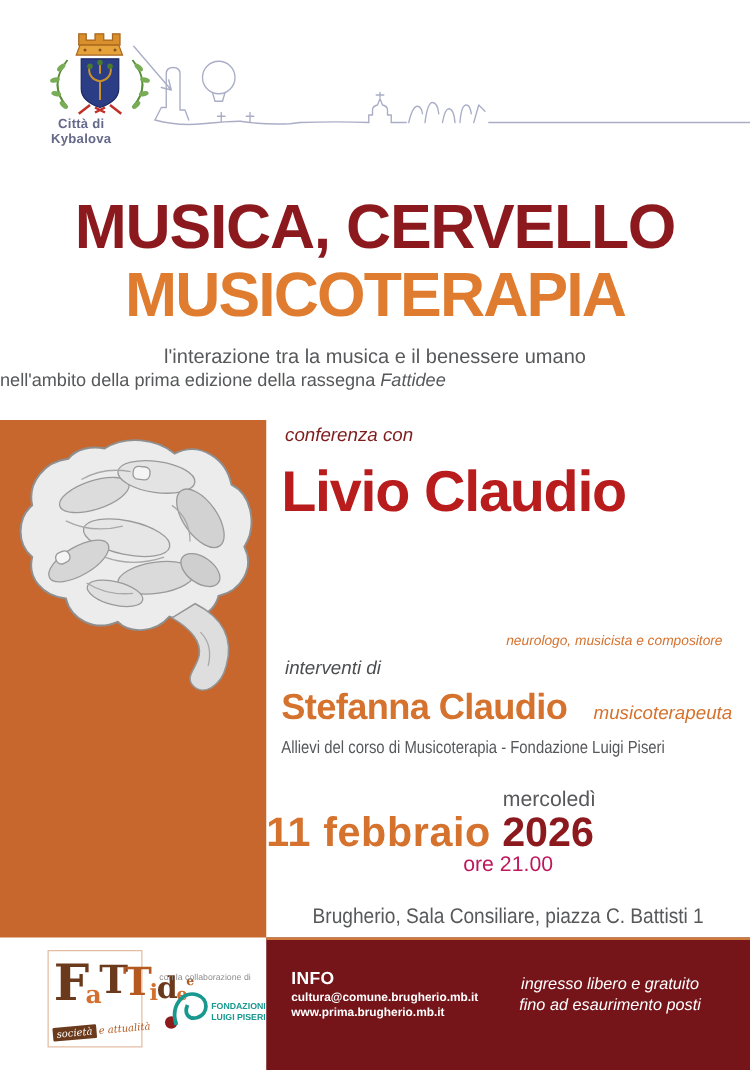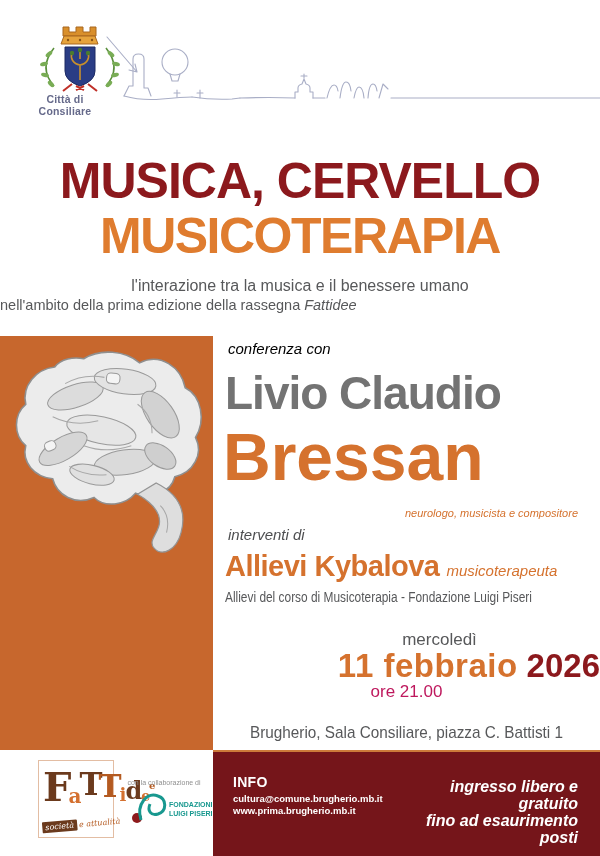--- a/index.html
+++ b/index.html
@@ -28,36 +28,36 @@
   }
   .sub1{left:0;top:277px;width:600px;text-align:center;font-size:16px;color:#57585a;}
   .sub2{left:0;top:297px;width:600px;text-align:left;font-size:14.5px;color:#57585a;}
   .sub2 .em{font-style:italic;margin-left:4px;}
 
   
   .panel{left:0;top:336px;width:213px;height:414px;background:#c7672d;}
   .brain{position:absolute;left:3px;top:6px;}
 
   
-  .conf-intro{left:228px;top:340px;font-size:15px;font-style:italic;color:#000000;}
-  .speaker-first{left:225px;top:370px;font-size:46px;font-weight:700;letter-spacing:-1px;color:#737373;line-height:1;}
+  .conf-intro{left:228px;top:340px;font-size:15px;font-style:italic;color:#7f1d1d;}
+  .speaker-first{left:225px;top:370px;font-size:46px;font-weight:700;letter-spacing:-1px;color:#b91c1c;line-height:1;}
   .speaker-last{left:223px;top:424px;font-size:66px;font-weight:700;letter-spacing:0;color:#d5722e;line-height:1;}
   .speaker-role{right:22px;top:507px;font-size:11px;font-style:italic;color:#d5722e;}
   .interv-intro{left:228px;top:526px;font-size:15px;font-style:italic;color:#4d4e50;}
   .guest-line{left:225px;top:550px;white-space:nowrap;}
   .guest-name{font-size:29px;font-weight:700;letter-spacing:-.5px;color:#d5722e;}
-  .guest-role{font-size:15px;font-style:italic;color:#d5722e;margin-left:7px;}
+  .guest-role{font-size:15px;font-style:italic;color:#d5722e;margin-left:21px;}
   .participants{
     left:225px;top:589px;font-size:14px;color:#57585a;white-space:nowrap;
     transform:scaleX(.85);transform-origin:left center;letter-spacing:0;
   }
 
   
   .weekday{left:213px;top:630px;width:387px;text-align:center;font-size:17px;color:#57585a;padding-left:33px;}
-  .dateline{left:213px;top:649px;width:387px;text-align:right;font-size:33px;line-height:1;white-space:nowrap;}
+  .dateline{left:213px;top:649px;width:387px;text-align:left;font-size:33px;line-height:1;white-space:nowrap;}
   .date-day{color:#d5722e;font-weight:600;letter-spacing:.5px;}
   .date-year{color:#8c191d;font-weight:700;margin-left:9px;}
   .timeline{left:213px;top:682px;width:387px;text-align:center;font-size:17px;color:#be185d;}
   .venue{
     left:213px;top:723px;width:387px;text-align:center;font-size:17px;color:#57585a;
     white-space:nowrap;transform:scaleX(.9);transform-origin:center;
   }
 
   
   .fattidee-box{
@@ -81,22 +81,22 @@
   .collab-label{left:118px;top:779px;width:92px;text-align:center;font-size:7px;color:#8f8f8f;}
   .piseri{left:128px;top:789px;}
 
   .maroon{
     left:213px;top:750px;width:387px;height:119px;background:#75151a;
     border-top:2px solid #cd7a3a;box-sizing:border-box;color:#fff;
   }
   .info-label{position:absolute;left:20px;top:22px;font-size:14px;font-weight:bold;letter-spacing:.3px;}
   .info-email{position:absolute;left:20px;top:41px;font-size:9.5px;font-weight:bold;}
   .info-web{position:absolute;left:20px;top:53px;font-size:9.5px;font-weight:bold;}
-  .admission{position:absolute;left:185px;top:26px;width:180px;text-align:right;
-    font-size:16px;font-weight:bold;font-style:italic;line-height:17px;}
+  .admission{position:absolute;left:185px;top:26px;width:180px;text-align:center;
+    font-size:13px;font-weight:normal;font-style:italic;line-height:17px;}
 </style>
 </head>
 <body>
 
 <div class="poster">
 
   <svg class="abs coa" width="100" height="80" viewBox="0 0 100 80">
 
     <g>
       <path d="M33 22 v-9 h6 v5 h7 v-5 h7 v5 h7 v-5 h6 v9 z" fill="#d98f2b" stroke="#a8671f" stroke-width="1"></path>
@@ -126,21 +126,21 @@
       <path d="M50 66 v-15 m0 0 c-7 -1 -10 -7 -8 -12 m8 12 c7 -1 10 -7 8 -12 m-8 6 v-8" stroke="#c9902b" stroke-width="1.6" fill="none"></path>
       <circle cx="42" cy="39" r="2.2" fill="#4a7c2f"></circle>
       <circle cx="58" cy="39" r="2.2" fill="#4a7c2f"></circle>
       <circle cx="50" cy="36" r="2.2" fill="#4a7c2f"></circle>
     </g>
 
     <g stroke="#c03028" stroke-width="2" fill="none">
       <path d="M42 70 l-9 7 M58 70 l9 7 M46 72 l8 4 M54 72 l-8 4"></path>
     </g>
   </svg>
-  <div class="abs coa-caption">Città di Consiliare</div>
+  <div class="abs coa-caption">Città di Kybalova</div>
 
   <svg class="abs skyline" width="505" height="72" viewBox="0 0 505 72">
     <g stroke="#a9aec6" stroke-width="1.1" fill="none" stroke-linecap="round" stroke-linejoin="round">
 
       <path d="M12 4 L42 39 M42 39 l-8 -2 M42 39 l-2 -8"></path>
 
       <path d="M29 63 l5 -10 h4 v-27 q0 -5 5.5 -5 q5.5 0 5.5 5 v29 h4 l3 8"></path>
 
       <circle cx="80" cy="29" r="13"></circle>
       <path d="M75 41 l2 7 h6 l2 -7"></path>
@@ -195,24 +195,23 @@
       </g>
 
       <path d="M148 136 C168 146 178 162 172 184 C168 200 154 208 146 199
                C140 192 149 186 151 176 C153 164 142 154 130 147 Z" fill="#dedede" stroke="#949494" stroke-width="1.2"></path>
       <path d="M152 158 q10 10 6 26" stroke="#a8a8a8" stroke-width="1" fill="none"></path>
     </svg>
   </div>
 
   <div class="abs conf-intro">conferenza con</div>
   <div class="abs speaker-first">Livio Claudio</div>
-  <div class="abs speaker-last">Bressan</div>
   <div class="abs speaker-role">neurologo, musicista e compositore</div>
   <div class="abs interv-intro">interventi di</div>
-  <div class="abs guest-line"><span class="guest-name">Allievi Kybalova</span><span class="guest-role">musicoterapeuta</span></div>
+  <div class="abs guest-line"><span class="guest-name">Stefanna Claudio</span><span class="guest-role">musicoterapeuta</span></div>
   <div class="abs participants">Allievi del corso di Musicoterapia - Fondazione Luigi Piseri</div>
 
   <div class="abs weekday">mercoledì</div>
   <div class="abs dateline"><span class="date-day">11 febbraio</span><span class="date-year">2026</span></div>
   <div class="abs timeline">ore 21.00</div>
   <div class="abs venue">Brugherio, Sala Consiliare, piazza C. Battisti 1</div>
 
   <div class="abs fattidee-box">
     <div class="fattidee-letters"><span class="fl f">F</span><span class="fl a">a</span><span class="fl t1">T</span><span class="fl t2">T</span><span class="fl i">i</span><span class="fl d">d</span><span class="fl e1">e</span><span class="fl e2">e</span></div>
     <div class="fattidee-tagline"><span class="tag-chip">società</span><span class="tag-rest">e attualità</span></div>

